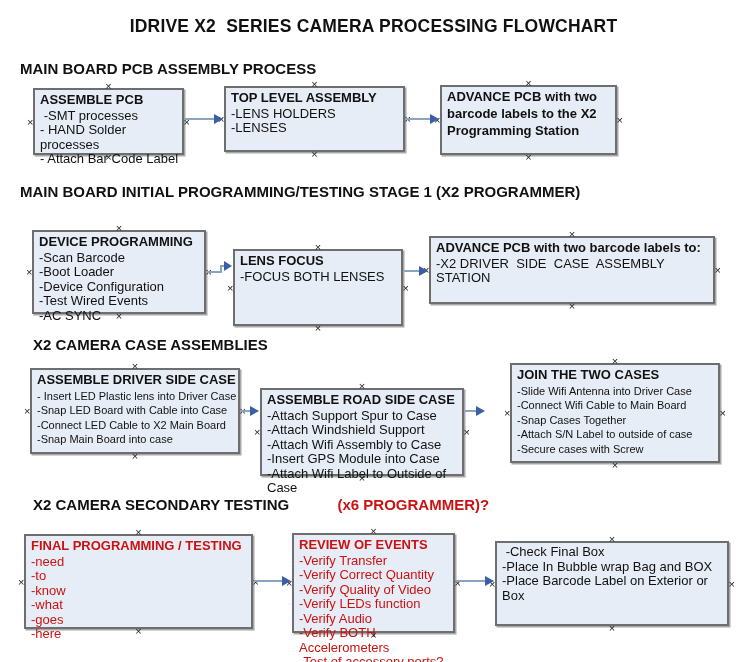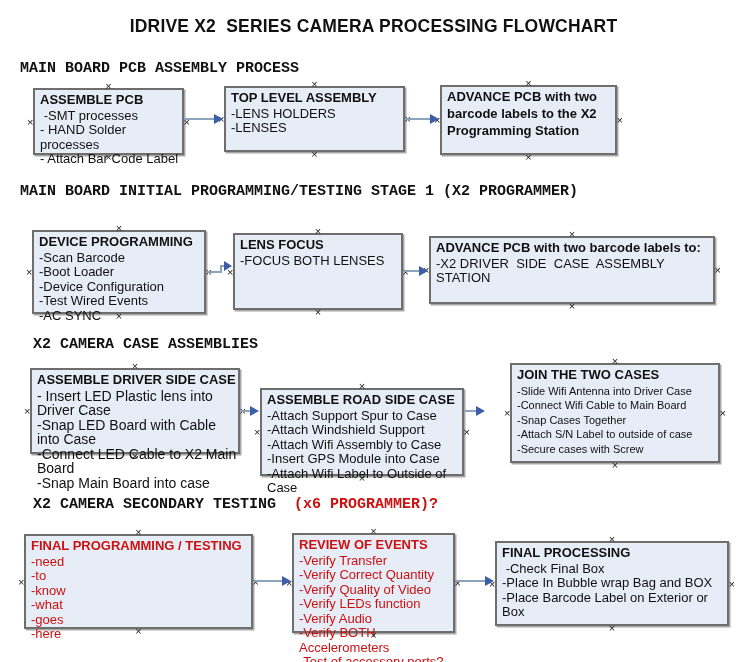--- a/index.html
+++ b/index.html
@@ -12,23 +12,23 @@
   }
   html,body{margin:0;padding:0;background:#ffffff;}
   body{font-family:"Liberation Sans","DejaVu Sans",sans-serif;color:var(--ink);}
   #canvas{position:relative;width:747px;height:662px;background:#ffffff;overflow:hidden;}
 
   .main-title{
     position:absolute;left:0;top:16px;width:747px;text-align:center;
     font-size:17.5px;font-weight:bold;letter-spacing:.2px;white-space:pre;
   }
   .sec-h{
-    position:absolute;font-size:15px;font-weight:bold;white-space:pre;font-family:Liberation Mono, monospace;
+    position:absolute;font-size:15px;font-weight:bold;white-space:pre;
   }
-  .sec-h .red-part{color:var(--red);}
+  .sec-h .red-part{color:var(--red);margin-left:40px;}
 
   .fc-box{
     position:absolute;
     background:var(--box-fill);
     border:2px solid var(--box-border);
     box-shadow:1.5px 1.5px 0 #a8a8a8;
     box-sizing:border-box;
     padding:2px 0 2px 5px;
   }
   
@@ -89,21 +89,21 @@
 
   <div class="sec-h" style="left:20px;top:183px"><span>MAIN BOARD INITIAL PROGRAMMING/TESTING STAGE 1 (X2 PROGRAMMER)</span></div>
 
   <div class="fc-box" style="left:32px;top:230px;width:174px;height:84px">
     <span class="hl"></span>
     <span class="hr"></span>
     <div class="bt">DEVICE PROGRAMMING</div>
     <div class="bi"><div class="line">-Scan Barcode</div><div class="line">-Boot Loader</div><div class="line">-Device Configuration</div><div class="line">-Test Wired Events</div><div class="line">-AC SYNC</div></div>
   </div>
 
-  <div class="fc-box" style="left:233px;top:233px;width:170px;height:77px">
+  <div class="fc-box" style="left:233px;top:249px;width:170px;height:77px">
     <span class="hl"></span>
     <span class="hr"></span>
     <div class="bt">LENS FOCUS</div>
     <div class="bi"><div class="line">-FOCUS BOTH LENSES</div></div>
   </div>
 
   <div class="fc-box" style="left:429px;top:236px;width:286px;height:68px">
     <span class="hl"></span>
     <span class="hr"></span>
     <div class="bt">ADVANCE PCB with two barcode labels to:</div>
@@ -118,21 +118,21 @@
     <line x1="0" y1="7" x2="16" y2="7"></line>
       <polygon points="15,2 24,7 15,12"></polygon>
   </svg>
 
   <div class="sec-h" style="left:33px;top:336px"><span>X2 CAMERA CASE ASSEMBLIES</span></div>
 
   <div class="fc-box" style="left:30px;top:368px;width:210px;height:86px">
     <span class="hl"></span>
     <span class="hr"></span>
     <div class="bt">ASSEMBLE DRIVER SIDE CASE</div>
-    <div class="bi" style="font-size:14px"><div class="line">- Insert LED Plastic lens into Driver Case</div><div class="line">-Snap LED Board with Cable into Case</div><div class="line">-Connect LED Cable to X2 Main Board</div><div class="line">-Snap Main Board into case</div></div>
+    <div class="bi" style="font-size:11px"><div class="line">- Insert LED Plastic lens into Driver Case</div><div class="line">-Snap LED Board with Cable into Case</div><div class="line">-Connect LED Cable to X2 Main Board</div><div class="line">-Snap Main Board into case</div></div>
   </div>
 
   <div class="fc-box" style="left:260px;top:388px;width:204px;height:88px">
     <span class="hl"></span>
     <span class="hr"></span>
     <div class="bt">ASSEMBLE ROAD SIDE CASE</div>
     <div class="bi"><div class="line">-Attach Support Spur to Case</div><div class="line">-Attach Windshield Support</div><div class="line">-Attach Wifi Assembly to Case</div><div class="line">-Insert GPS Module into Case</div><div class="line">-Attach Wifi Label to Outside of Case</div></div>
   </div>
 
   <div class="fc-box" style="left:510px;top:363px;width:210px;height:100px">
@@ -163,21 +163,20 @@
   <div class="fc-box red" style="left:292px;top:533px;width:163px;height:100px">
     <span class="hl"></span>
     <span class="hr"></span>
     <div class="bt">REVIEW OF EVENTS</div>
     <div class="bi"><div class="line">-Verify Transfer</div><div class="line">-Verify Correct Quantity</div><div class="line">-Verify Quality of Video</div><div class="line">-Verify LEDs function</div><div class="line">-Verify Audio</div><div class="line">-Verify BOTH Accelerometers</div><div class="line">-Test of accessory ports?</div></div>
   </div>
 
   <div class="fc-box" style="left:495px;top:541px;width:234px;height:85px">
     <span class="hl"></span>
     <span class="hr"></span>
-    <div class="bt">FINAL PROCESSING</div>
     <div class="bi"><div class="line"> -Check Final Box</div><div class="line">-Place In Bubble wrap Bag and BOX</div><div class="line">-Place Barcode Label on Exterior or Box</div></div>
   </div>
 
   <svg class="arrow" style="left:254px;top:574px" width="38" height="14">
     <line x1="0" y1="7" x2="29" y2="7"></line>
       <polygon points="28,2 37,7 28,12"></polygon>
   </svg>
   <svg class="arrow" style="left:456px;top:574px" width="39" height="14">
     <line x1="0" y1="7" x2="30" y2="7"></line>
       <polygon points="29,2 38,7 29,12"></polygon>

